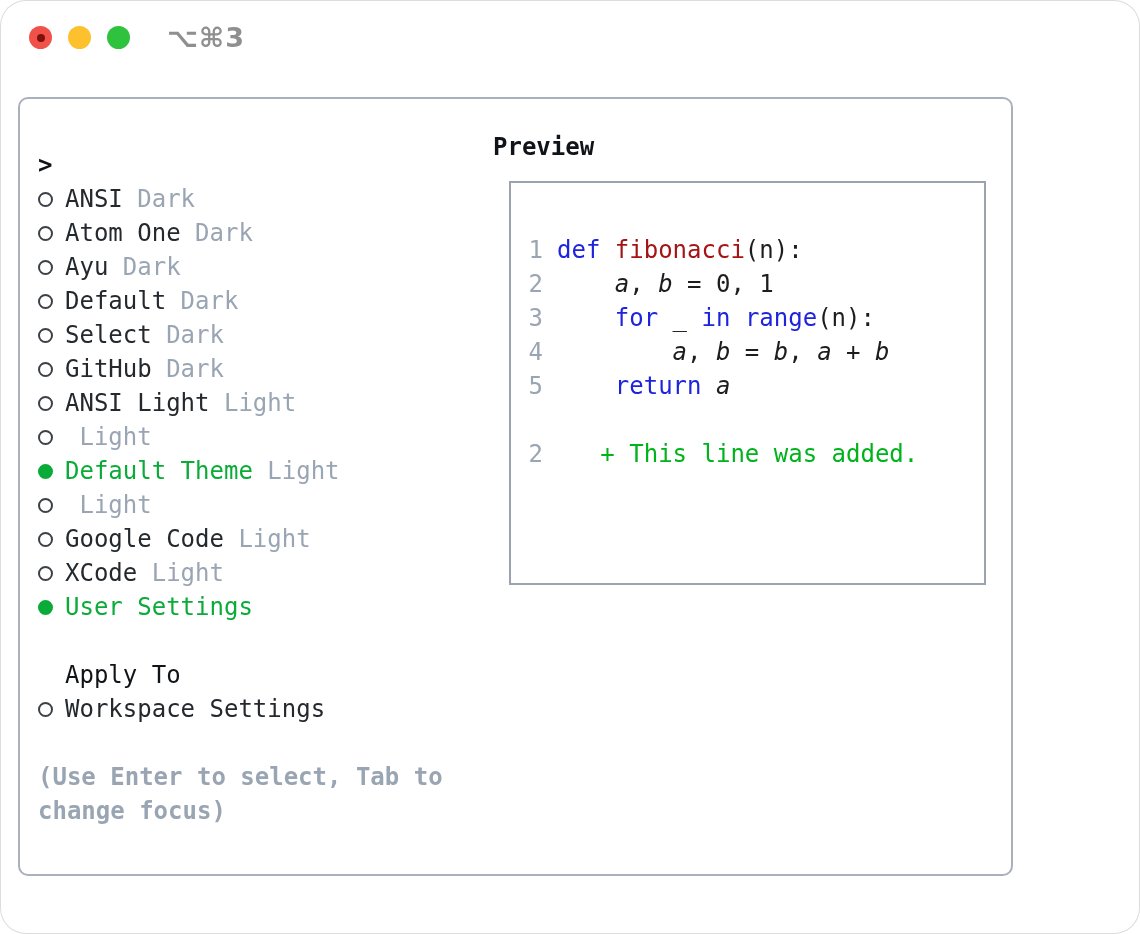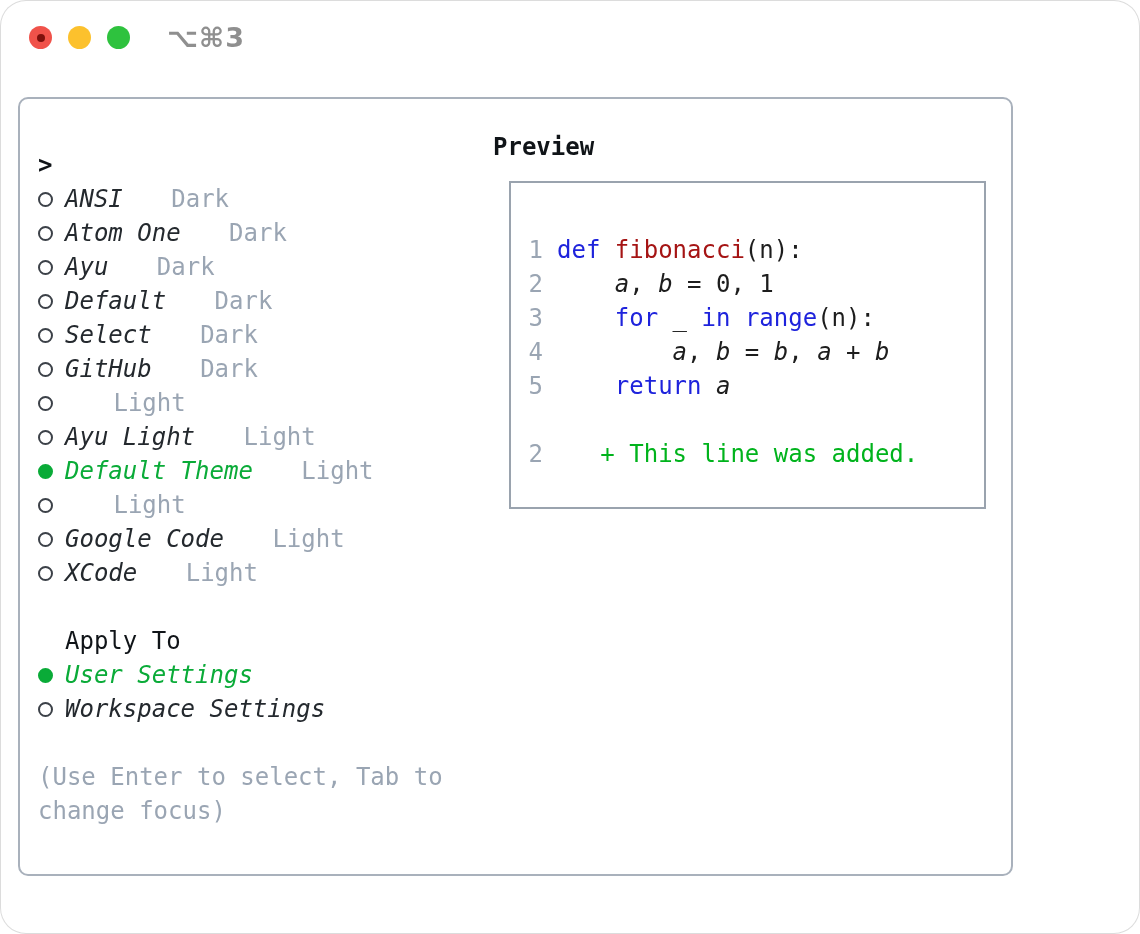--- a/index.html
+++ b/index.html
@@ -39,32 +39,32 @@
   .line { line-height: 34px; font-size: 24px; color: #24292e; white-space: pre-wrap; }
   .list-header { font-weight: bold; color: #101418; display: flex; }
   .prompt-col { display: inline-block; width: 27px; flex: 0 0 27px; }
   .theme-item, .apply-item { display: flex; align-items: center; cursor: default; }
   .marker-col { display: inline-flex; width: 27px; flex: 0 0 27px; align-items: center; }
   .marker {
     width: 15px; height: 15px; border-radius: 50%;
     border: 2px solid #3c4148; background: transparent; display: inline-block;
   }
   .selected .marker { border-color: #0aab38; background: #0aab38; }
-  .tname { color: #24292e; font-style: italic; }
+  .tname { color: #24292e; }
   .selected .tname { color: #0aab38; }
-  .tvariant { color: #9aa5b3; white-space: pre; margin-left: 34px; }
+  .tvariant { color: #9aa5b3; white-space: pre; }
   .section-gap { margin-top: 34px; }
   .apply-header { padding-left: 27px; color: #101418; }
-  .help { margin-top: 34px; color: #9aa5b3; }
+  .help { margin-top: 34px; color: #9aa5b3; font-weight: bold; }
   
   .right-col { position: absolute; left: 473px; top: 31px; width: 500px; }
   .preview-header { font-weight: bold; color: #101418; font-size: 24px; line-height: 34px; }
   .preview-box {
     margin-left: 16px; margin-top: 17px;
-    width: 477px; height: 328px;
+    width: 477px; height: 404px;
     border: 2px solid #9aa3ae; background: #ffffff;
     padding: 50px 10px 0 17px; overflow: hidden;
   }
   .code-line, .diff-line { line-height: 34px; font-size: 24px; white-space: pre; color: #1d1d1d; }
   .lnum { display: inline-block; width: 15px; text-align: right; margin-right: 14px; color: #9aa5b3; }
   .tk-kw { color: #1e23dc; }
   .tk-fn { color: #a51414; }
   .tk-v { font-style: italic; color: #1d1d1d; }
   .tk-p { color: #1d1d1d; }
   .diff-section { margin-top: 34px; }
@@ -106,43 +106,43 @@
       <div class="line theme-item">
         <span class="marker-col"><span class="marker"></span></span><span class="tname">Default</span><span class="tvariant"> Dark</span>
       </div>
       <div class="line theme-item">
         <span class="marker-col"><span class="marker"></span></span><span class="tname">Select</span><span class="tvariant"> Dark</span>
       </div>
       <div class="line theme-item">
         <span class="marker-col"><span class="marker"></span></span><span class="tname">GitHub</span><span class="tvariant"> Dark</span>
       </div>
       <div class="line theme-item">
-        <span class="marker-col"><span class="marker"></span></span><span class="tvariant"> Light</span>
+        <span class="marker-col"><span class="marker"></span></span><span class="tname">ANSI Light</span><span class="tvariant"> Light</span>
       </div>
       <div class="line theme-item">
-        <span class="marker-col"><span class="marker"></span></span><span class="tname">Ayu Light</span><span class="tvariant"> Light</span>
+        <span class="marker-col"><span class="marker"></span></span><span class="tvariant"> Light</span>
       </div>
       <div class="line theme-item selected">
         <span class="marker-col"><span class="marker"></span></span><span class="tname">Default Theme</span><span class="tvariant"> Light</span>
       </div>
       <div class="line theme-item">
         <span class="marker-col"><span class="marker"></span></span><span class="tvariant"> Light</span>
       </div>
       <div class="line theme-item">
         <span class="marker-col"><span class="marker"></span></span><span class="tname">Google Code</span><span class="tvariant"> Light</span>
       </div>
       <div class="line theme-item">
         <span class="marker-col"><span class="marker"></span></span><span class="tname">XCode</span><span class="tvariant"> Light</span>
       </div>
 
-      <div class="line apply-header section-gap">Apply To</div>
-
       <div class="line apply-item selected">
         <span class="marker-col"><span class="marker"></span></span><span class="tname">User Settings</span>
       </div>
+
+      <div class="line apply-header section-gap">Apply To</div>
       <div class="line apply-item">
         <span class="marker-col"><span class="marker"></span></span><span class="tname">Workspace Settings</span>
       </div>
 
       <div class="line help">(Use Enter to select, Tab to change focus)</div>
     </div>
 
     <div class="right-col">
       <div class="preview-header">Preview</div>
       <div class="preview-box">

